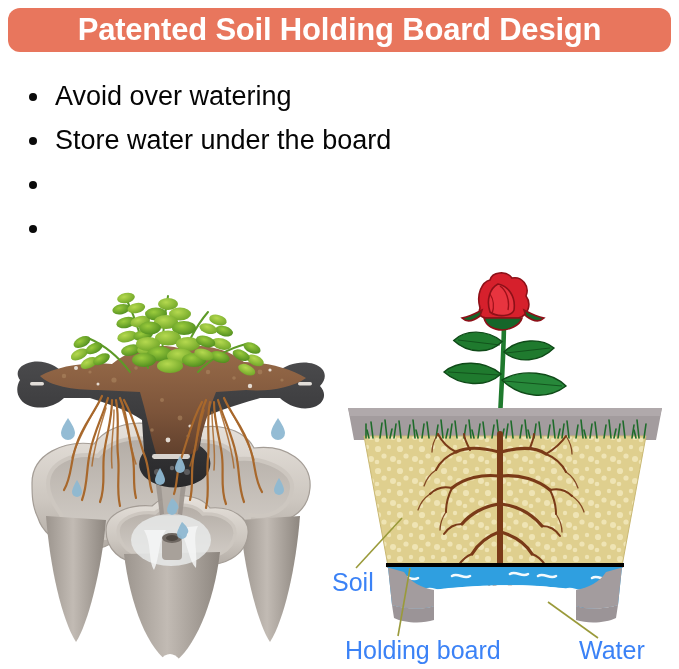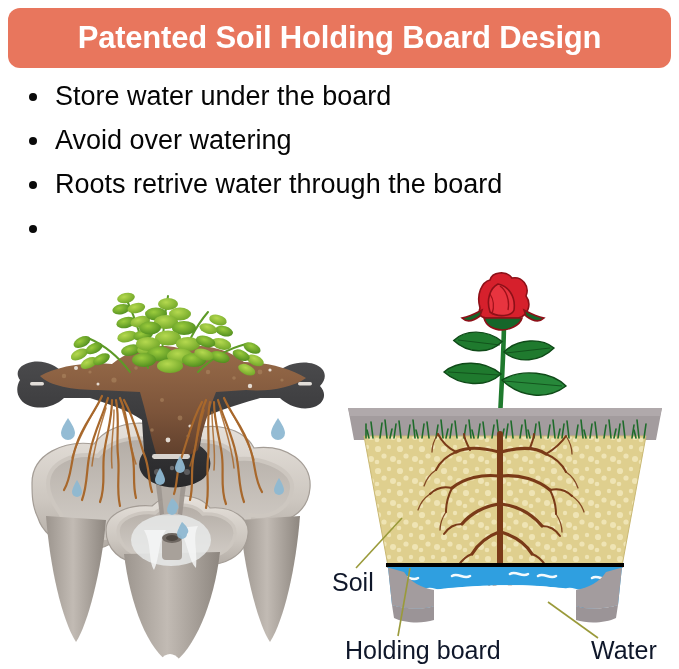--- a/index.html
+++ b/index.html
@@ -15,21 +15,21 @@
     font-family: "Liberation Sans", sans-serif;
     -webkit-font-smoothing: antialiased;
   }
 
   
   #header-banner {
     position: absolute;
     left: 8px;
     top: 8px;
     width: 663px;
-    height: 60px;
+    height: 44px;
     background: #e8765d;
     border-radius: 12px;
     box-sizing: border-box;
     display: flex;
     align-items: center;
     justify-content: center;
   }
   #header-title {
     color: #ffffff;
     font-size: 31px;
@@ -92,47 +92,46 @@
     position: absolute;
     left: 330px;
     top: 0px;
     width: 349px;
     height: 401px;
   }
 
   .diagram-label {
     position: absolute;
     font-size: 25px;
-    color: #0f172a;
+    color: #3b82f6;
     white-space: nowrap;
     font-family: "Liberation Sans", sans-serif;
   }
   #label-soil  { left: 332px; top: 568px; }
   #label-board { left: 345px; top: 636px; }
-  #label-water { left: 579px; top: 636px; margin-left: 12px; }
+  #label-water { left: 579px; top: 636px; }
 </style>
 </head>
 <body>
 
 <div id="header-banner">
   <div id="header-title">Patented Soil Holding Board Design</div>
 </div>
 
 <ul id="feature-list">
+  <li>
+    <span class="bullet-dot"></span>
+    <span>Avoid over watering</span>
+  </li>
   <li>
     <span class="bullet-dot"></span>
     <span>Store water under the board</span>
   </li>
   <li>
     <span class="bullet-dot"></span>
-    <span>Avoid over watering</span>
-  </li>
-  <li>
-    <span class="bullet-dot"></span>
-    <span>Roots retrive water through the board</span>
   </li>
   <li>
     <span class="bullet-dot"></span>
   </li>
 </ul>
 
 <div id="figures">
 
   <div id="left-figure">
     <svg width="335" height="401" viewBox="0 0 335 401" xmlns="http://www.w3.org/2000/svg">

